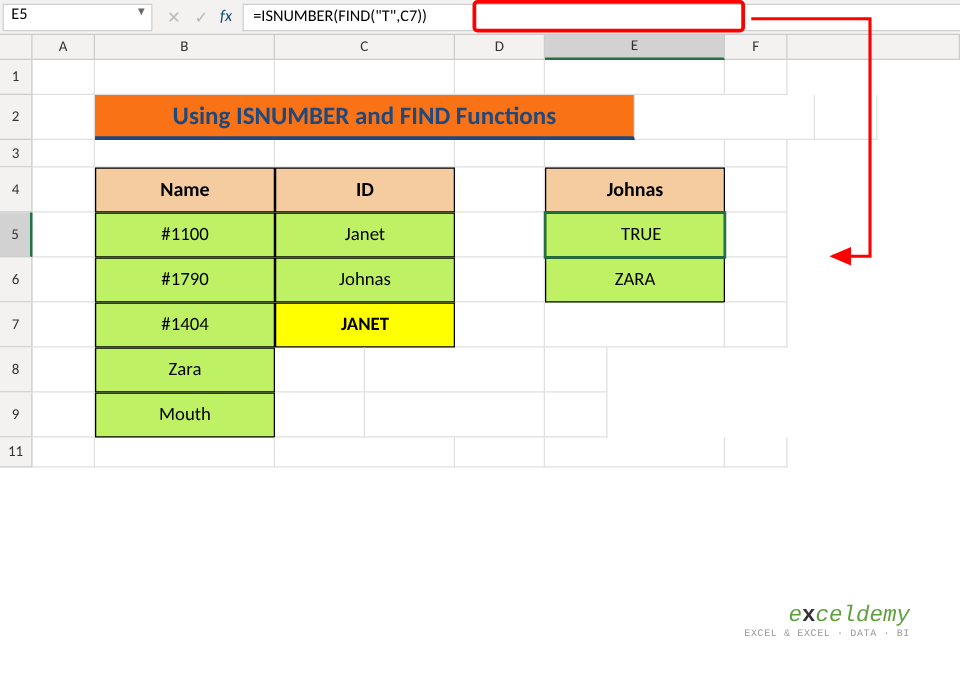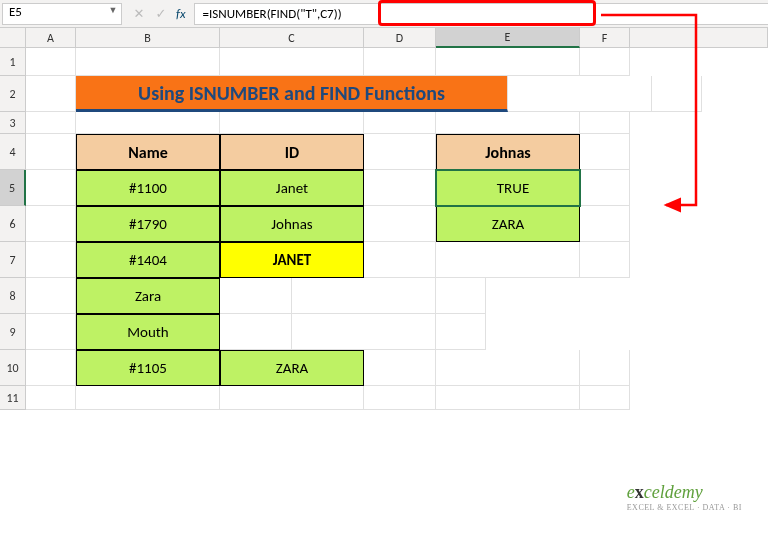--- a/index.html
+++ b/index.html
@@ -183,23 +183,24 @@
       font-weight: bold;
     }
     .active-cell {
       outline: 2px solid #217346;
       outline-offset: -1px;
       z-index: 3;
       padding-left: 10px;
     }
     .watermark {
       position: absolute;
-      right: 26px;
+      right: 40px;
       bottom: 40px;
-      font-family: Liberation Serif, serif;
+      text-align: right;
+      font-family: Liberation Mono, monospace;
     }
     .wm-main {
       font-size: 18px;
       color: #5fa03c;
       font-style: italic;
     }
     .wm-main .x {
       color: #333;
       font-weight: bold;
       font-style: normal;
@@ -320,29 +321,20 @@
       <div class="cell col-F"></div>
     </div>
     <div class="row">
       <div class="row-h">9</div>
       <div class="cell col-A"></div>
       <div class="cell col-C data-cell">Mouth</div>
       <div class="cell col-D"></div>
       <div class="cell col-E"></div>
       <div class="cell col-F"></div>
     </div>
-    <div class="row">
-      <div class="row-h">10</div>
-      <div class="cell col-A"></div>
-      <div class="cell col-B data-cell">#1105</div>
-      <div class="cell col-C data-cell">ZARA</div>
-      <div class="cell col-D"></div>
-      <div class="cell col-E"></div>
-      <div class="cell col-F"></div>
-    </div>
     <div class="row row11">
       <div class="row-h">11</div>
       <div class="cell col-A"></div>
       <div class="cell col-B"></div>
       <div class="cell col-C"></div>
       <div class="cell col-D"></div>
       <div class="cell col-E"></div>
       <div class="cell col-F"></div>
     </div>
   </div>

